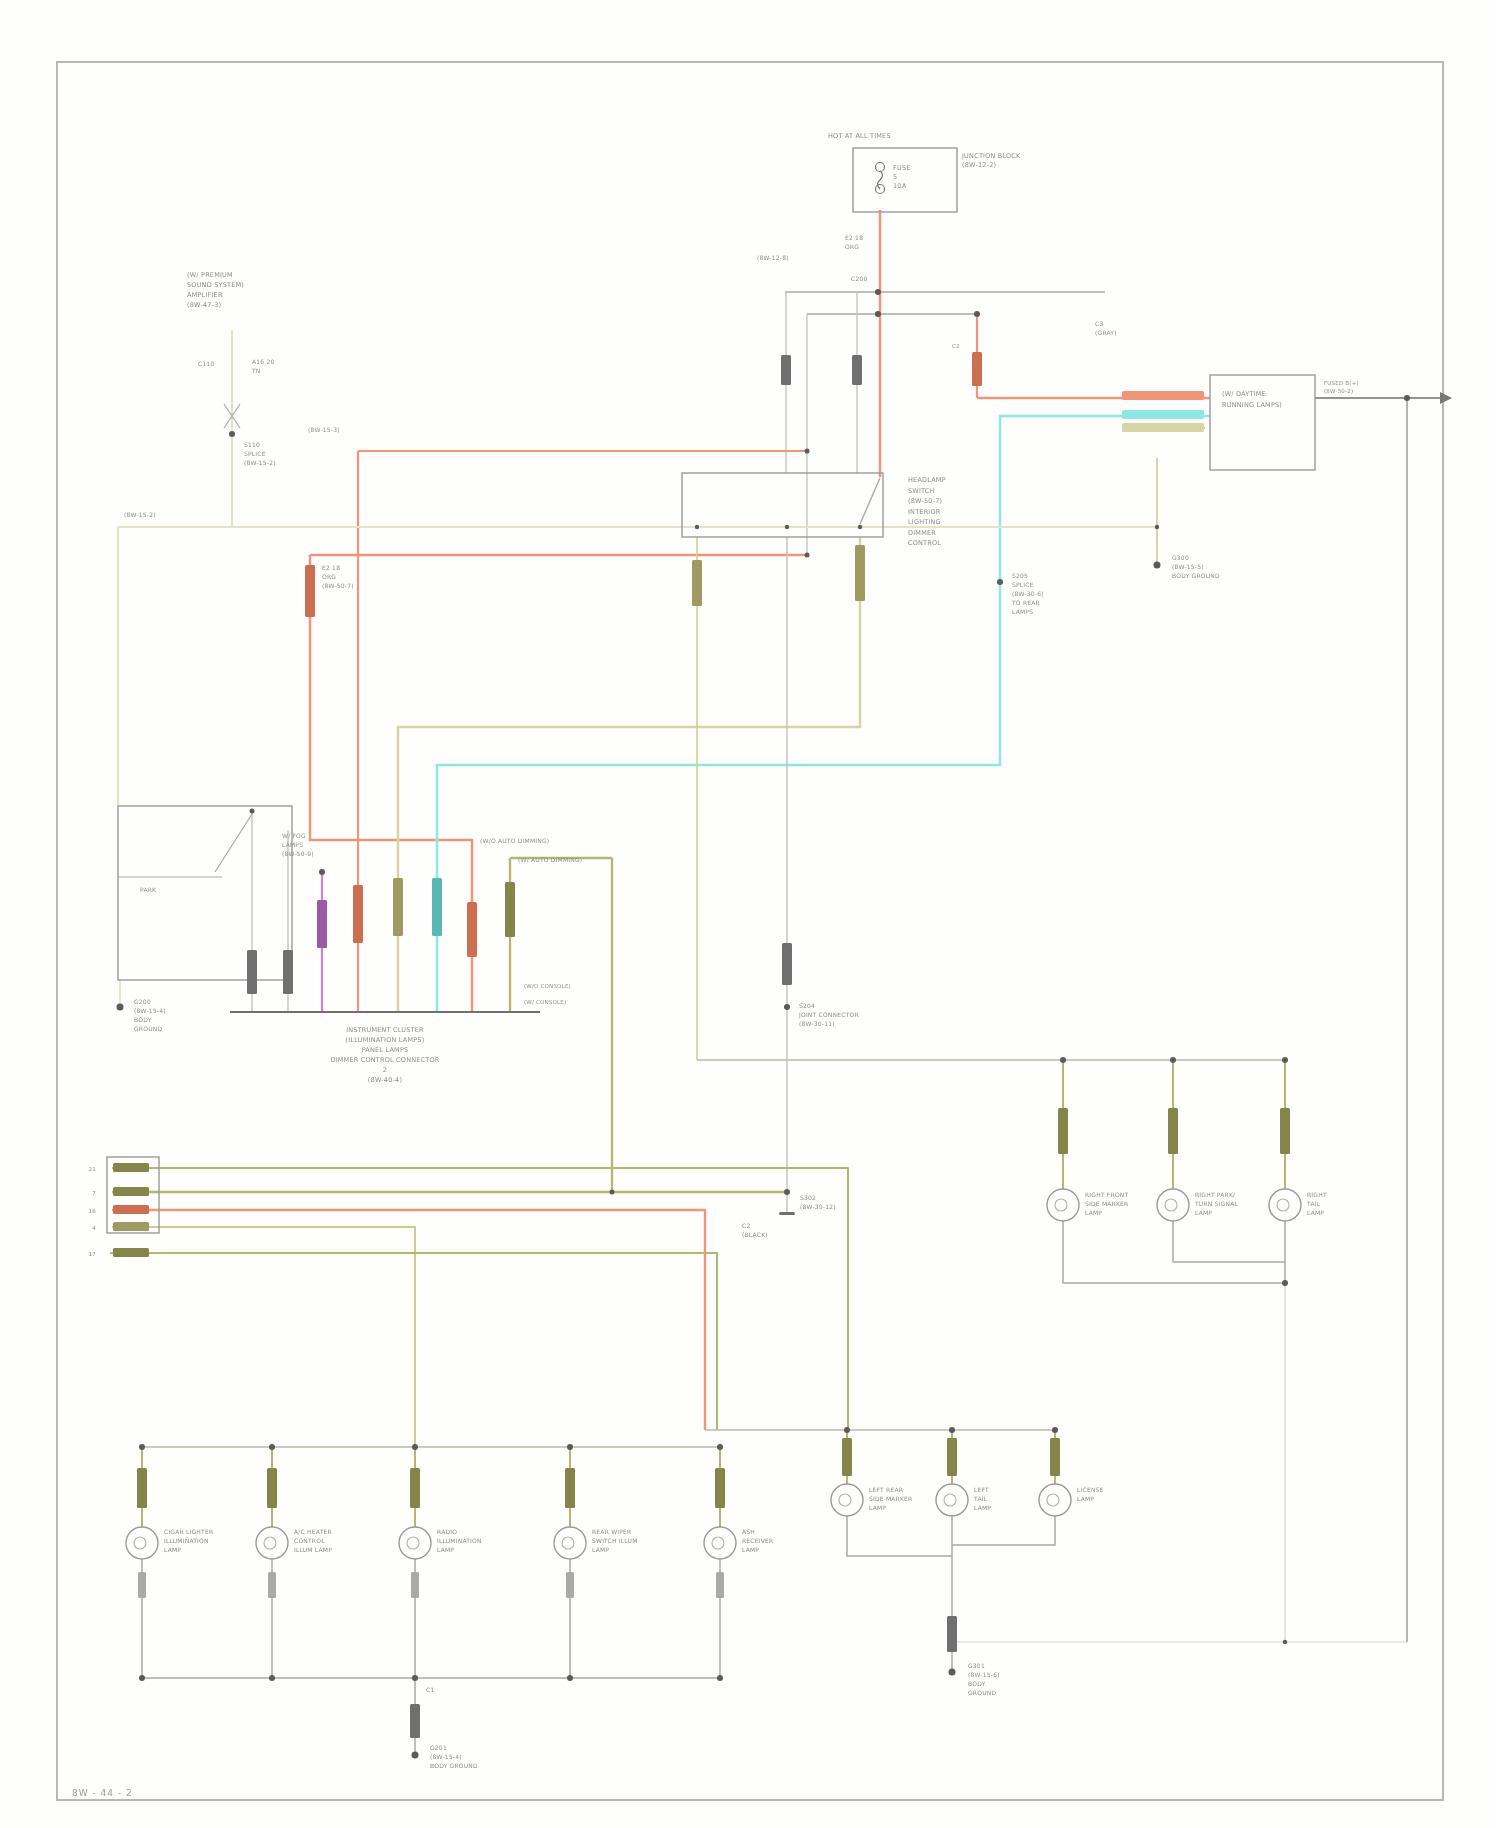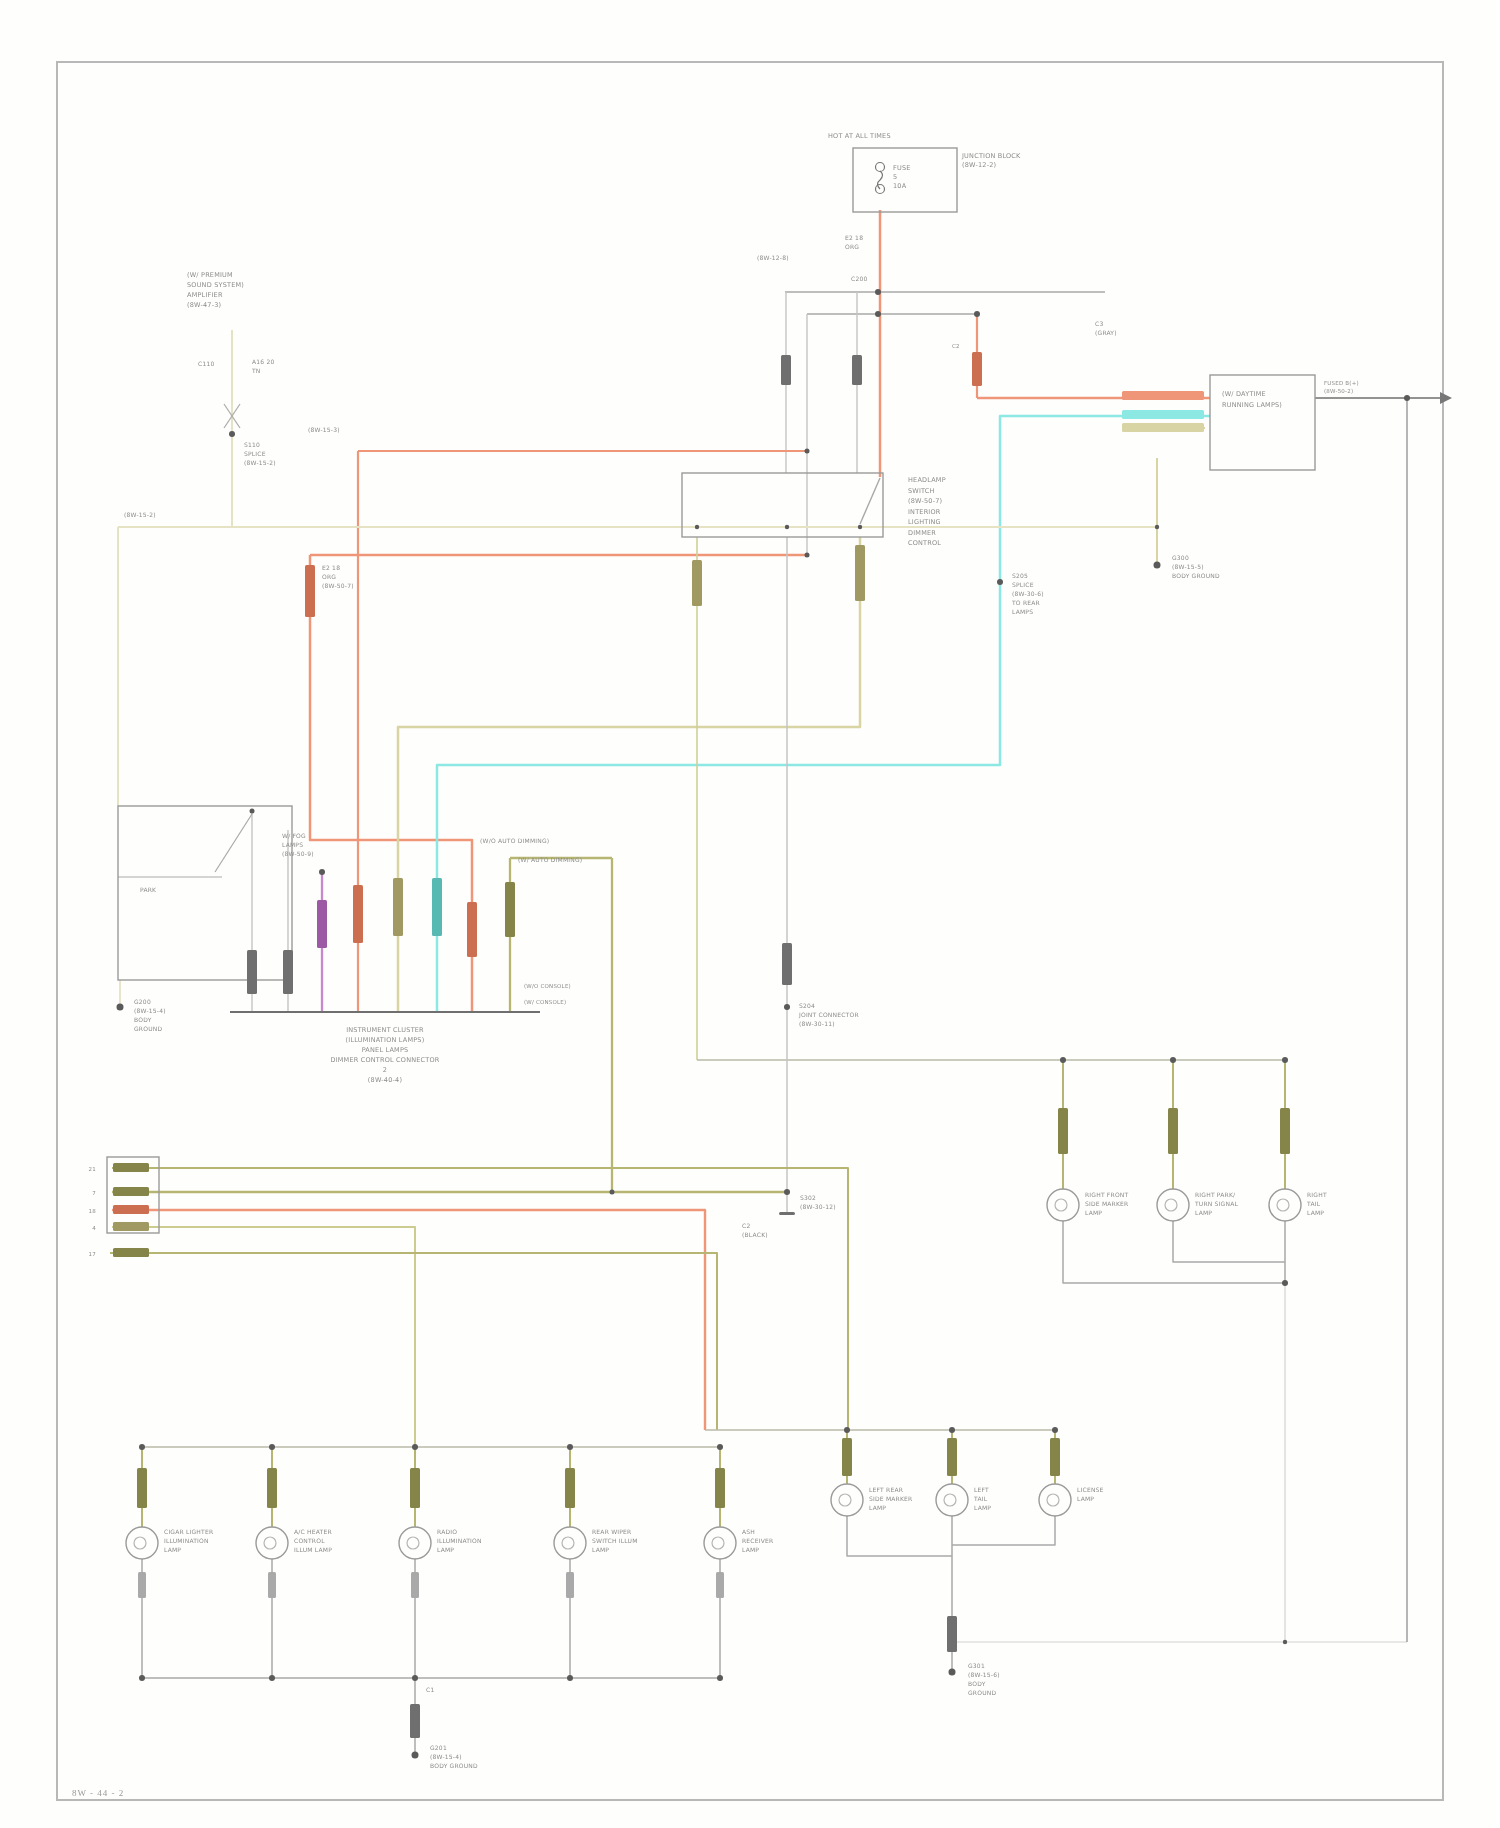--- a/index.html
+++ b/index.html
@@ -1,19 +1,19 @@
 <!DOCTYPE html>
 <html><head>
 <meta charset="utf-8">
 <style>
   html,body{margin:0;padding:0;background:#ffffff;}
   #stage{position:relative;width:1496px;height:1828px;background:#fefefc;overflow:hidden;
          font-family:"DejaVu Sans", sans-serif;}
   svg text{font-family:"DejaVu Sans", sans-serif; fill:#8c8c8c; letter-spacing:.2px;}
-  #footer-ref{position:absolute;left:72px;top:1788px;font-size:9px;color:#9a9a9a;letter-spacing:1px;font-family:Liberation Serif, serif;}
+  #footer-ref{position:absolute;left:72px;top:1788px;font-size:9px;color:#9a9a9a;letter-spacing:1px;}
 </style>
 </head>
 <body>
 
 <div id="stage">
   <svg id="diagram" width="1500" height="1828" viewBox="0 0 1500 1828" xmlns="http://www.w3.org/2000/svg">
       <rect x="57" y="62" width="1386" height="1738" fill="none" stroke="#b8b8b8" stroke-width="2"></rect>
       <polyline points="880,210 880,477" fill="none" stroke="#ef9678" stroke-width="2.5" stroke-linejoin="round" stroke-linecap="butt"></polyline>
       <polyline points="785,292 1105,292" fill="none" stroke="#a9a9a9" stroke-width="1.4" stroke-linejoin="round" stroke-linecap="butt"></polyline>
       <polyline points="807,314 977,314" fill="none" stroke="#a9a9a9" stroke-width="1.4" stroke-linejoin="round" stroke-linecap="butt"></polyline>

